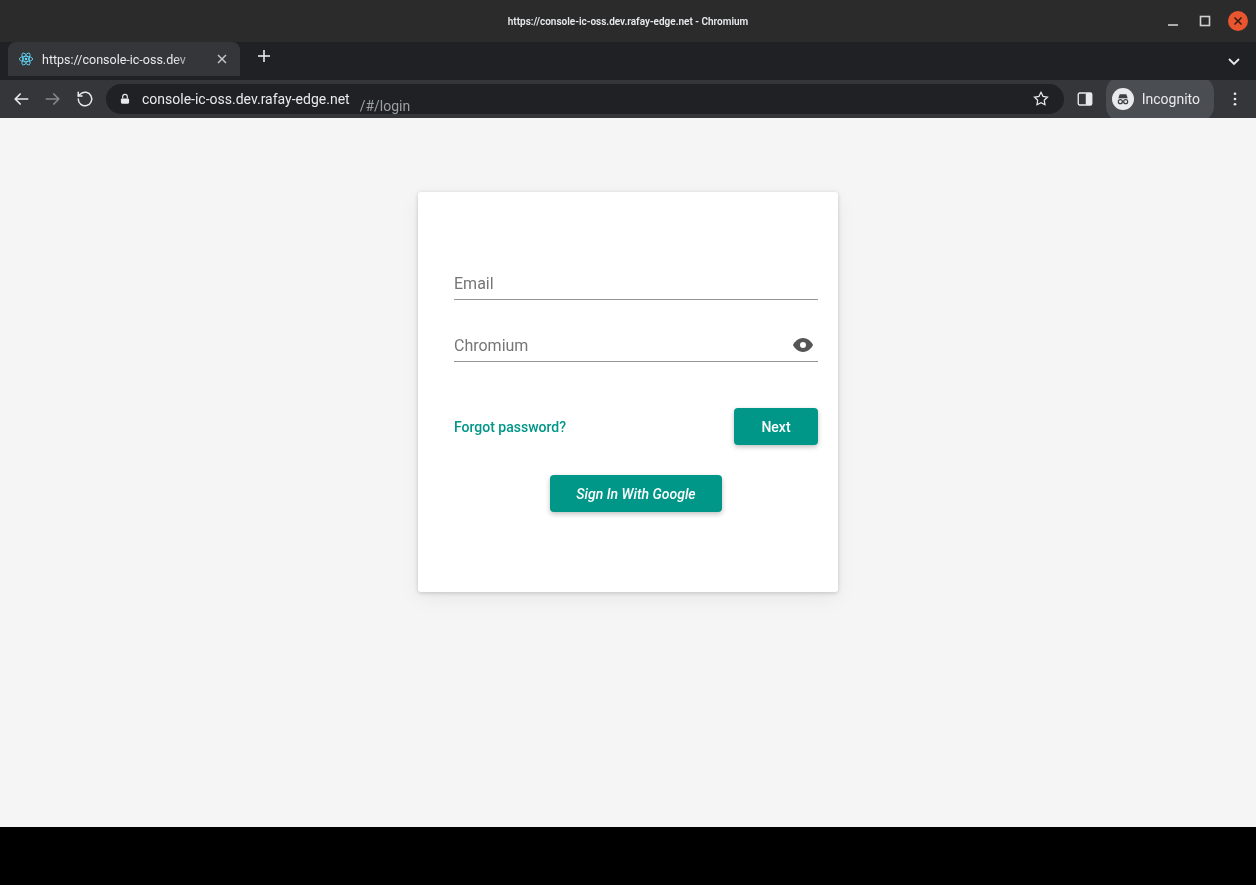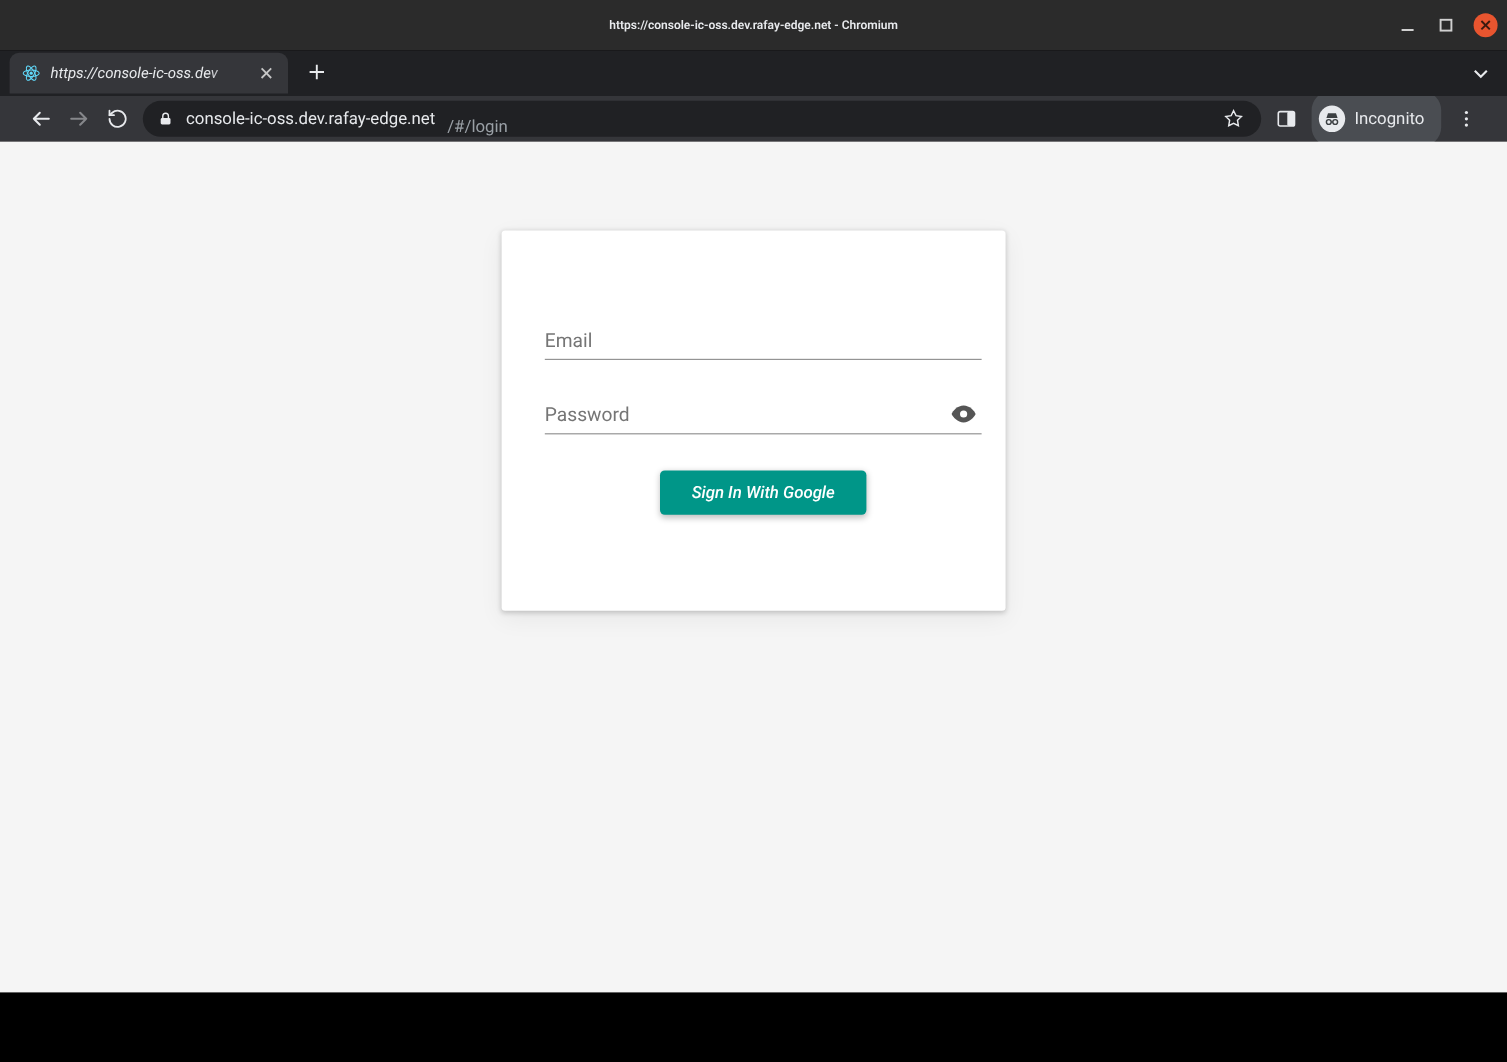--- a/index.html
+++ b/index.html
@@ -42,22 +42,22 @@
     display:flex;align-items:center;gap:14px;
   }
   .win-btn{width:18px;height:18px;display:flex;align-items:center;justify-content:center;color:#d0d0d0;}
   .win-close{width:20px;height:20px;border-radius:50%;background:var(--close-red);display:flex;align-items:center;justify-content:center;}
   .win-close svg{stroke:#3a1a10;}
 
   
   .tabstrip{
     height:var(--tabstrip-h);
     background:var(--dark-tabstrip);
-    display:flex;align-items:center;
-    padding:0 8px;position:relative;font-style:italic;
+    display:flex;align-items:flex-start;
+    padding:0 8px;position:relative;
   }
   .tab{
     height:34px;background:var(--tab-active);
     border-radius:8px 8px 0 0;
     display:flex;align-items:center;
     padding:0 10px;max-width:232px;min-width:232px;
     color:#e8eaed;font-size:12.5px;
     gap:8px;
   }
   .tab .favicon{width:16px;height:16px;flex-shrink:0;}
@@ -66,21 +66,21 @@
     -webkit-mask-image:linear-gradient(90deg,#000 80%,transparent 100%);
   }
   .tab .tab-close{width:16px;height:16px;display:flex;align-items:center;justify-content:center;color:#c7c7c7;flex-shrink:0;}
   .newtab{width:28px;height:28px;margin-left:10px;display:flex;align-items:center;justify-content:center;color:#e8eaed;border-radius:50%;margin-bottom:3px;}
   .tabstrip .overflow{position:absolute;right:14px;top:0;height:100%;display:flex;align-items:center;color:#e8eaed;}
 
   
   .toolbar{
     height:var(--toolbar-h);
     background:var(--toolbar);
-    display:flex;align-items:center;padding:0 23px;gap:10px;
+    display:flex;align-items:center;padding:0 10px;gap:10px;
     color:#e8eaed;
   }
   .nav-btn{width:22px;height:22px;display:flex;align-items:center;justify-content:center;}
   .nav-btn.disabled{opacity:.45;}
   .omnibox{
     flex:1;height:30px;background:#202124;border-radius:16px;
     display:flex;align-items:center;padding:0 12px;gap:10px;
     font-size:14px;
   }
   .omnibox .lock{color:#e8eaed;}
@@ -265,31 +265,35 @@
   <div class="page-scroll">
     <div class="login-card">
 
       <div class="field">
         <input class="field-input" type="text" value="" style="">
         <span class="field-label">Email</span>
       </div>
 
       <div class="field password">
         <input class="field-input" type="password" value="" style="">
-        <span class="field-label">Password</span>
+        <span class="field-label">Chromium</span>
         <span class="visibility-toggle">
           <span>
             <svg width="24" height="24" viewBox="0 0 24 24">
                 <path d="M12 5c-5 0-9 4.5-10 7 1 2.5 5 7 10 7s9-4.5 10-7c-1-2.5-5-7-10-7z" fill="#555"></path>
                 <circle cx="12" cy="12" r="3" fill="#fff"></circle>
               </svg>
           </span>
         </span>
       </div>
 
+      <div class="actions-row">
+        <a class="link-forgot">Forgot password?</a>
+        <button class="btn">Next</button>
+      </div>
 
       <div class="google-row">
         <button class="btn btn-google">Sign In With Google</button>
       </div>
 
     </div>
   </div>
 </div>
 
 <div class="bottom-strip"></div>

